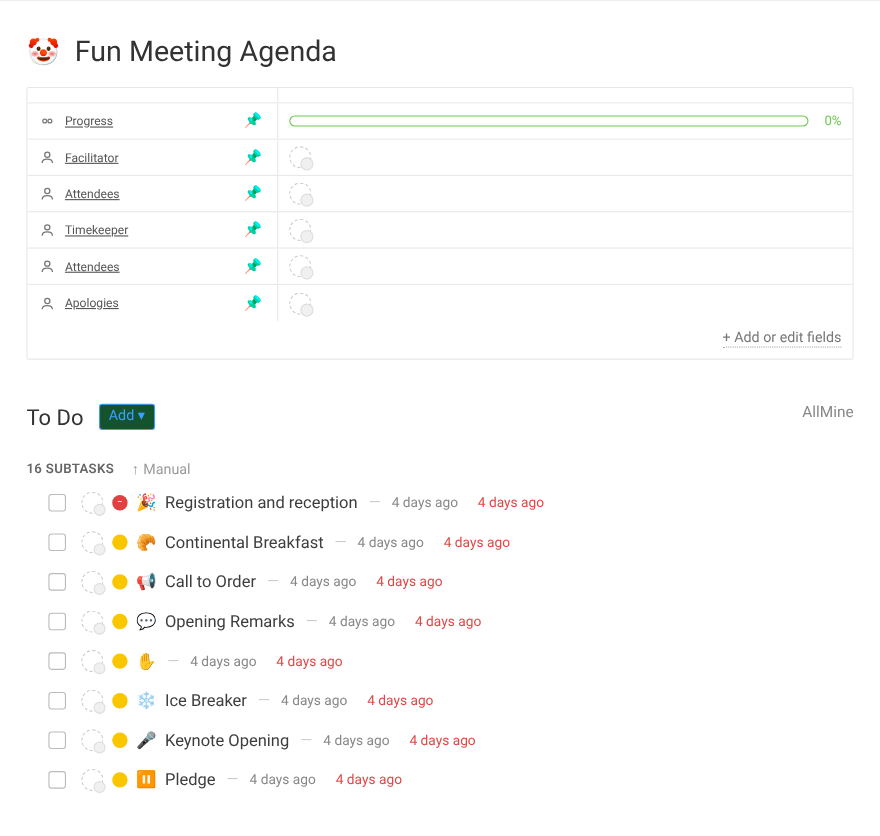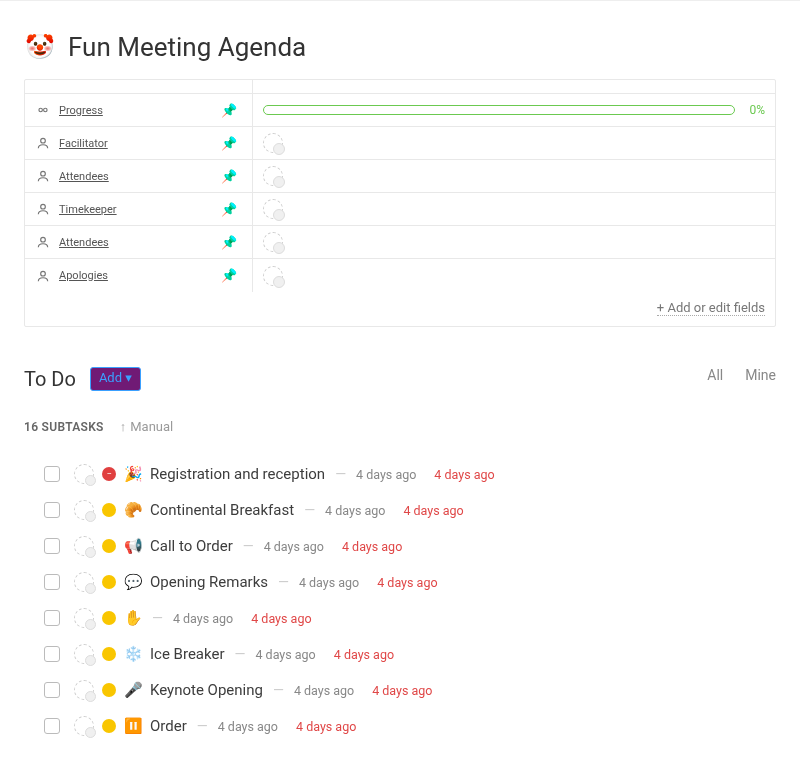--- a/index.html
+++ b/index.html
@@ -32,24 +32,24 @@
     flex: 1; height: 10px; border: 1px solid #6bc950; border-radius: 6px; background: #fff;
   }
   .progress-pct { color: #6bc950; font-size: 12px; margin-left: 6px; }
 
   .add-fields-row { display: flex; justify-content: flex-end; padding: 8px 10px 10px 10px; }
   .add-fields { color: #777; font-size: 13px; border-bottom: 1px dotted #aaa; cursor: pointer; }
 
   
   .todo-header { display: flex; gap: 14px; margin: 40px 0 8px 0; }
   .todo-title { font-size: 20px; font-weight: 400; color: #333; }
-  .add-btn { border: 1px solid #3aa0ff; color: #3aa0ff; padding: 2px 8px; border-radius: 3px; font-size: 13px; cursor: pointer; background: #701a75; }
-  .filters { margin-left: auto; display: flex; gap: 22px; color: #888; font-size: 14px; }
-
-  .subtasks-bar { display: flex; align-items: center; gap: 16px; margin: 28px 0 22px 0; font-size: 12px; }
+  .add-btn { border: 1px solid #3aa0ff; color: #3aa0ff; padding: 2px 8px; border-radius: 3px; font-size: 13px; cursor: pointer; background: #14532d; }
+  .filters { margin-left: auto; display: flex; color: #888; font-size: 14px; }
+
+  .subtasks-bar { display: flex; align-items: flex-start; gap: 16px; margin: 28px 0 4px 0; font-size: 12px; }
   .subtasks-count { color: #666; font-weight: 600; letter-spacing: .3px; }
   .sort-btn { color: #9a9a9a; font-size: 13px; display: flex; align-items: center; gap: 4px; }
 
   .task { display: flex; align-items: center; gap: 8px; padding: 8px 0 8px 20px; }
   .checkbox { width: 16px; height: 16px; border: 1.5px solid #bbb; border-radius: 3px; flex-shrink: 0; }
   .tiny-avatar {
     width: 20px; height: 20px; border-radius: 50%;
     border: 1px dashed #ccc; position: relative; flex-shrink: 0; margin-left: 6px;
   }
   .tiny-avatar::after {
@@ -265,20 +265,20 @@
         <span class="task-name">Keynote Opening</span>
         <span class="dash">—</span>
         <span class="date-normal">4 days ago</span>
         <span class="date-due" style="margin-left: 10px;">4 days ago</span>
       </div>
       <div class="task">
         <div class="checkbox"></div>
         <div class="tiny-avatar"></div>
         <div class="status-dot status-yellow"></div>
         <span class="task-emoji">⏸️</span>
-        <span class="task-name">Order</span>
+        <span class="task-name">Pledge</span>
         <span class="dash">—</span>
         <span class="date-normal">4 days ago</span>
         <span class="date-due" style="margin-left: 10px;">4 days ago</span>
       </div>
     </div>
 
 </div>
 
 </body></html>

